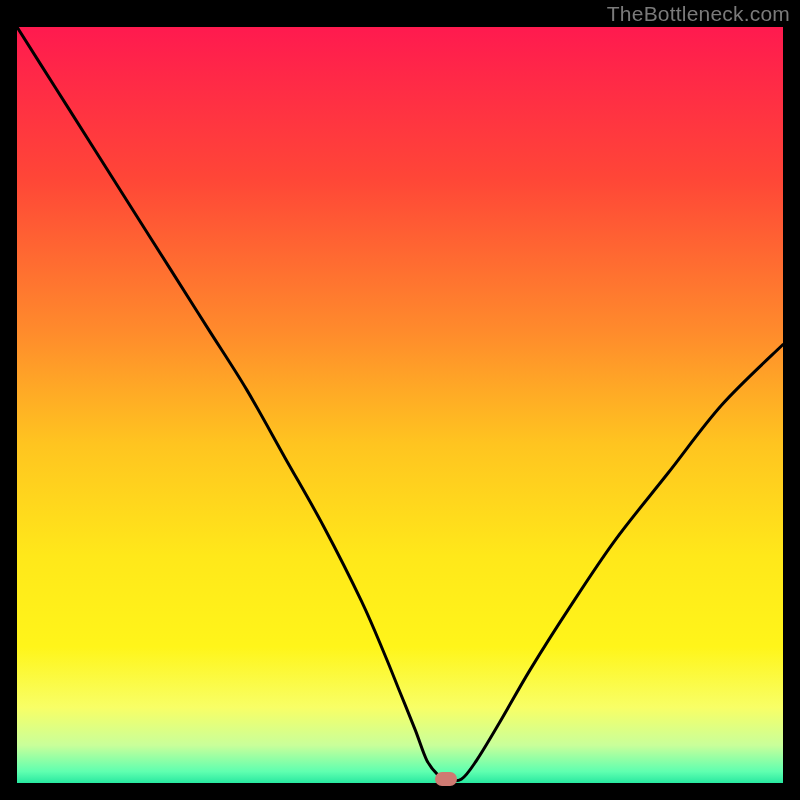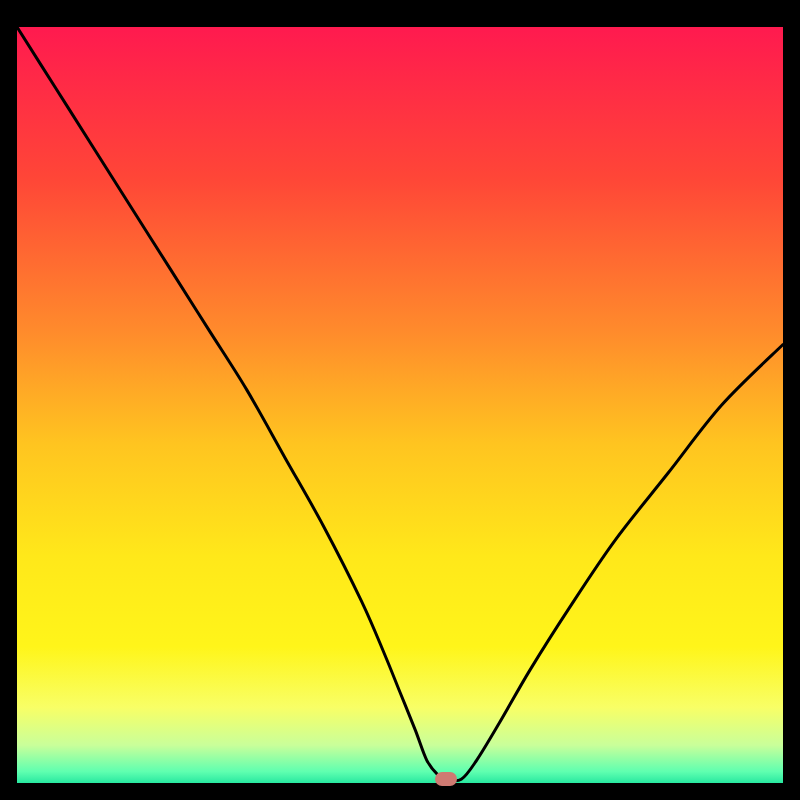--- a/index.html
+++ b/index.html
@@ -46,20 +46,21 @@
     background: #cf7a72;
     border-radius: 7px;
     z-index: 5;
   }
 </style>
 </head>
 <body>
 
 <div class="frame">
 
+  <div class="watermark">TheBottleneck.com</div>
 
   <div class="plot">
     <svg viewBox="0 0 766 756" preserveAspectRatio="none">
       <defs>
         <linearGradient id="bg" x1="0" y1="0" x2="0" y2="1">
         <stop offset="0%" stop-color="#ff1a4f"></stop>
             <stop offset="20%" stop-color="#ff4637"></stop>
             <stop offset="40%" stop-color="#ff8a2c"></stop>
             <stop offset="55.00000000000001%" stop-color="#ffc420"></stop>
             <stop offset="70%" stop-color="#ffe81a"></stop>

